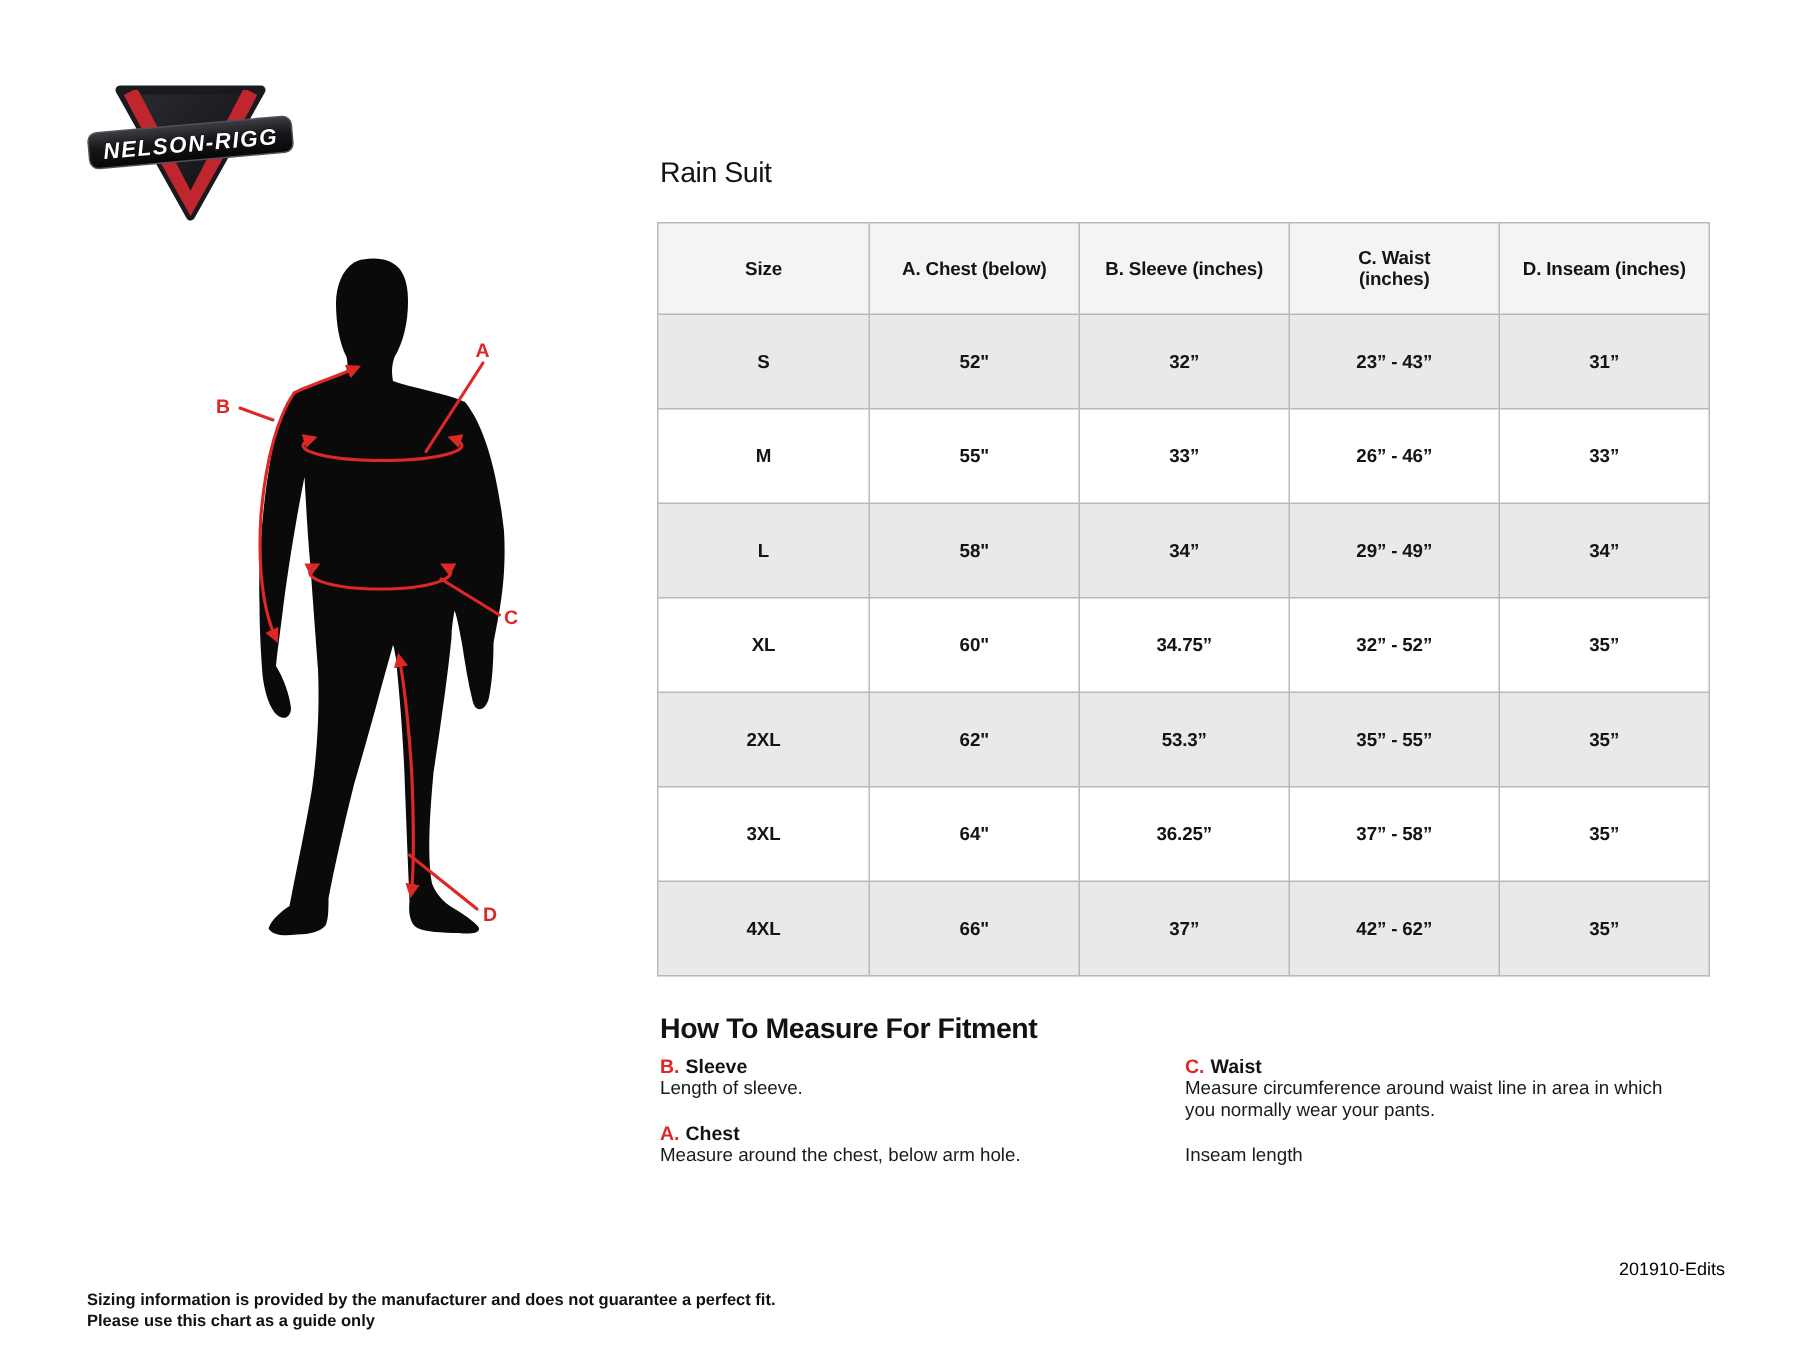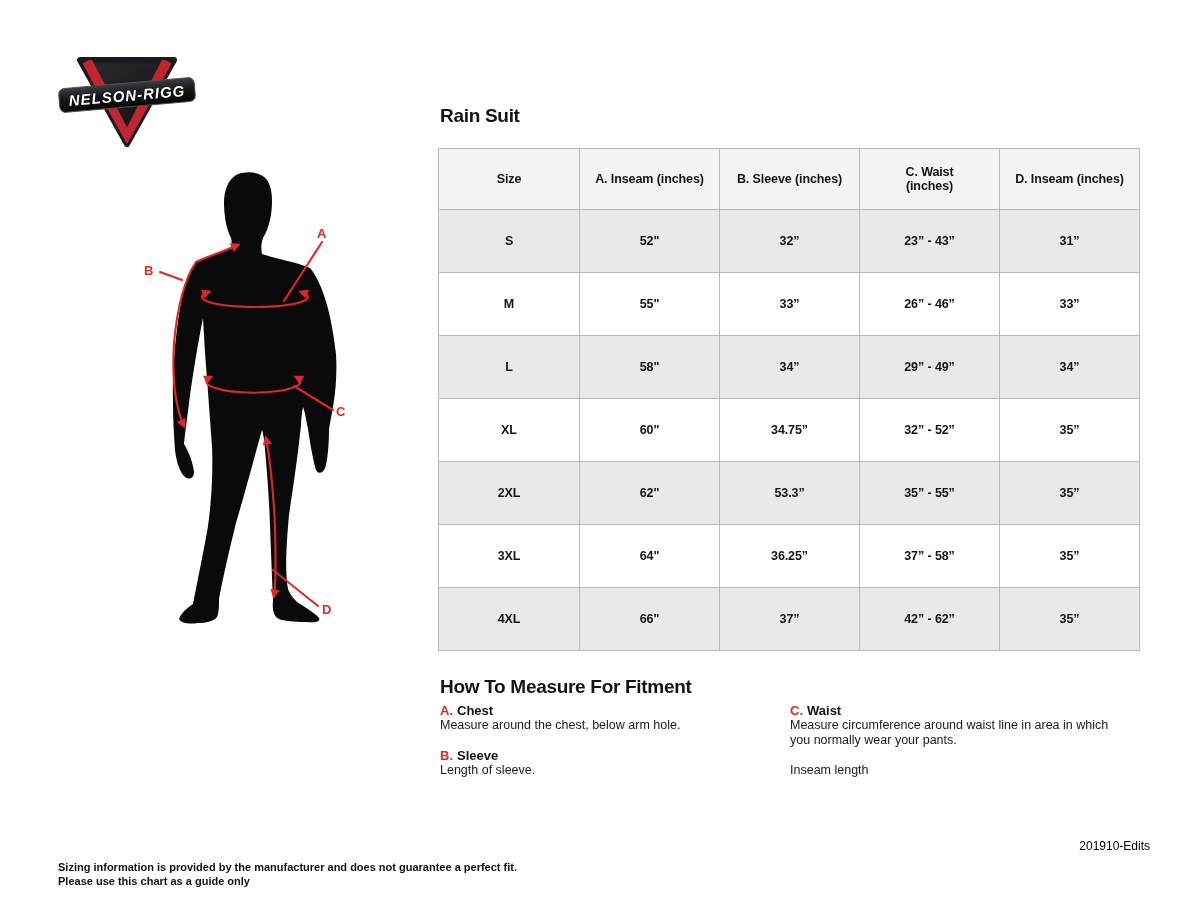--- a/index.html
+++ b/index.html
@@ -4,21 +4,21 @@
 <style>
   html,body{margin:0;padding:0;background:#fff;}
   .canvas{position:relative;width:1200px;height:900px;background:#ffffff;overflow:hidden;
           font-family:"Liberation Sans", sans-serif;color:#131313;}
 
   
   .logo{position:absolute;left:56px;top:48px;}
   .figure{position:absolute;left:130px;top:158px;}
 
   
-  .page-title{position:absolute;left:440px;top:105px;font-size:19px;font-weight:bold;letter-spacing:-0.3px;}
+  .page-title{position:absolute;left:440px;top:105px;font-size:19px;font-weight:normal;letter-spacing:-0.3px;}
   .howto-title{position:absolute;left:440px;top:676px;font-size:19px;font-weight:bold;letter-spacing:-0.3px;}
 
   
   .table-wrap{position:absolute;left:438px;top:148px;width:701px;}
   table.size{border-collapse:collapse;table-layout:fixed;width:701px;}
   table.size th,table.size td{border:1px solid #b9b9b9;text-align:center;vertical-align:middle;
       font-size:12.5px;font-weight:bold;letter-spacing:-0.1px;padding:0;color:#141414;}
   table.size th{height:60px;background:#f4f4f4;}
   table.size td{height:62px;background:#ffffff;}
   table.size tr.alt td{background:#e9e9e9;}
@@ -131,21 +131,21 @@
       <colgroup>
           <col style="width:141px">
           <col style="width:140px">
           <col style="width:140px">
           <col style="width:140px">
           <col style="width:140px">
         </colgroup>
       <thead>
         <tr>
           <th><span>Size</span></th>
-          <th><span>A. Inseam (inches)</span></th>
+          <th><span>A. Chest (below)</span></th>
           <th><span>B. Sleeve (inches)</span></th>
           <th><span>C. Waist</span><span class="th-l2">(inches)</span></th>
           <th><span>D. Inseam (inches)</span></th>
         </tr>
       </thead>
       <tbody>
         <tr class="alt">
           <td>S</td>
           <td>52"</td>
           <td>32”</td>
@@ -195,26 +195,26 @@
           <td>35”</td>
         </tr>
       </tbody>
     </table>
   </div>
 
   <div class="howto-title">How To Measure For Fitment</div>
 
   <div class="mcol mcol-left">
     <div class="m-item">
+      <div class="m-head"><span class="m-key">B.</span><span>Sleeve</span></div>
+      <div class="m-desc">Length of sleeve.</div>
+    </div>
+    <div class="m-item">
       <div class="m-head"><span class="m-key">A.</span><span>Chest</span></div>
       <div class="m-desc">Measure around the chest, below arm hole.</div>
-    </div>
-    <div class="m-item">
-      <div class="m-head"><span class="m-key">B.</span><span>Sleeve</span></div>
-      <div class="m-desc">Length of sleeve.</div>
     </div>
   </div>
 
   <div class="mcol mcol-right">
     <div class="m-item">
       <div class="m-head"><span class="m-key">C.</span><span>Waist</span></div>
       <div class="m-desc">Measure circumference around waist line in area in which you normally wear your pants.</div>
     </div>
     <div class="m-item">
       <div class="m-desc">Inseam length</div>

